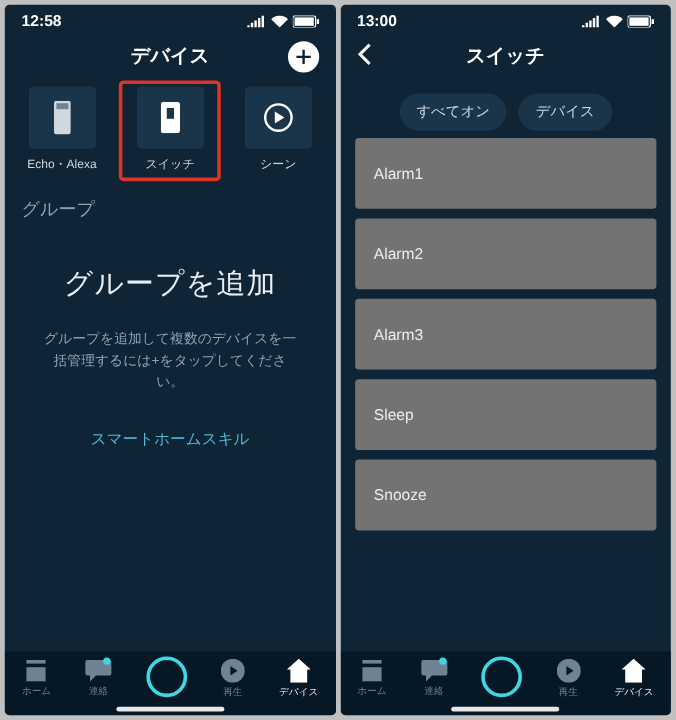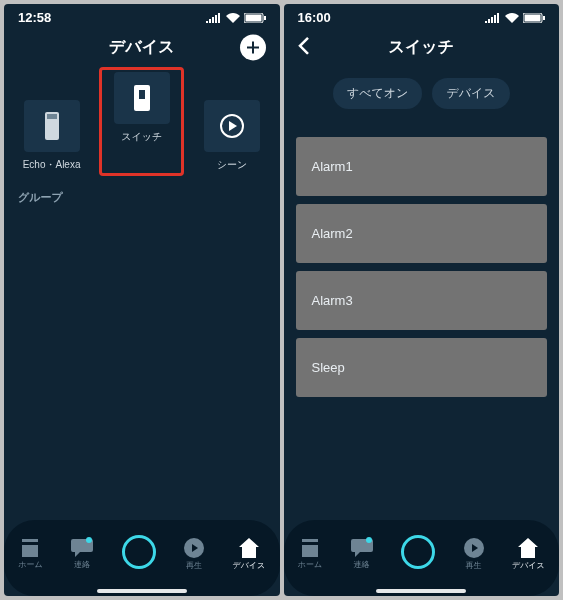--- a/index.html
+++ b/index.html
@@ -55,69 +55,67 @@
     display: flex;
     gap: 8px;
     padding: 0 8px 10px;
   }
   .cat {
     flex: 1;
     display: flex;
     flex-direction: column;
     align-items: center;
     gap: 6px;
-    margin-top: 28px;
   }
   .cat-tile {
     width: 56px; height: 52px;
     background: #1a3449;
     border-radius: 4px;
     display: flex; align-items: center; justify-content: center;
   }
   .cat-label { font-size: 10px; color: #cfd8df; }
   .cat.highlight { border: 3px solid #e03328; border-radius: 4px; padding: 2px 0 4px; margin:-5px 0 -4px; }
   
-  .section-label { font-size: 11px; color: #8ea3b2; padding: 8px 14px; font-weight: bold; }
+  .section-label { font-size: 15px; color: #8ea3b2; padding: 8px 14px; }
   .center-block {
     flex: 1;
     display: flex;
     flex-direction: column;
     align-items: center;
     justify-content: flex-start;
     padding: 28px 30px 0;
     text-align: center;
   }
   .big { font-size: 24px; line-height: 1.4; color: #e9eef2; font-weight: 300; letter-spacing: 1px;}
   .sub { font-size: 11.5px; color: #8ea3b2; margin-top: 20px; line-height: 1.6; }
   .link { font-size: 13px; color: #4fb8d8; margin-top: 28px; }
   
   .pill-row {
-    display: flex; gap: 10px; justify-content: center; padding: 6px 0 28px;
+    display: flex; gap: 10px; justify-content: center; padding: 6px 0 6px;
   }
   .pill {
     background: #1a3449; border-radius: 16px; padding: 7px 14px;
     font-size: 12px; color: #cfd8df;
   }
   
   .list { padding: 0 12px; display: flex; flex-direction: column; gap: 8px; }
   .row {
     background: #737373; border-radius: 3px;
     padding: 22px 16px; font-size: 13px; color: #e9eef2;
   }
   
   .tabbar {
     margin-top: auto;
     background: #061826;
-    height: 76px;
+    height: 53px;
     display: flex;
     align-items: center;
     justify-content: space-around;
     padding-bottom: 8px;
     position: relative;
-    border-radius: 31px;
   }
   .tab {
     display: flex; flex-direction: column; align-items: center; gap: 2px;
     color: #6e8494;
   }
   .tab.active { color: #e9eef2; }
   .tab-label { font-size: 8px; }
   .alexa-ring {
     width: 34px; height: 34px; border-radius: 50%;
     border: 3px solid #3dd8e8; position: relative; top: -2px;
@@ -186,20 +184,25 @@
             <circle cx="13" cy="13" r="11" fill="none" stroke="#fff" stroke-width="2"></circle>
             <path d="M10 8l8 5-8 5z" fill="#fff"></path>
           </svg>
         </div>
       <span class="cat-label">シーン</span>
     </div>
   </div>
 
   <div class="section-label">グループ</div>
 
+  <div class="center-block">
+    <div class="big">グループを追加</div>
+    <div class="sub">グループを追加して複数のデバイスを一括管理するには+をタップしてください。</div>
+    <div class="link">スマートホームスキル</div>
+  </div>
 
   <div class="tabbar">
     <div class="tab">
       <svg width="22" height="18" viewBox="0 0 22 18">
           <rect x="3" y="6" width="16" height="12" fill="#6e8494"></rect>
           <rect x="3" y="0" width="16" height="3" fill="#6e8494"></rect>
         </svg>
       <span class="tab-label">ホーム</span>
     </div>
     <div class="tab" style="position:relative">
@@ -224,21 +227,21 @@
           <path fill="#fff" d="M10 0l10 9h-3v11H3V9H0z"></path>
         </svg>
       <span class="tab-label">デバイス</span>
     </div>
     <div class="home-indicator"></div>
   </div>
 </div>
 
 <div class="phone">
   <div class="status-bar">
-    <span>16:00</span>
+    <span>13:00</span>
     <div class="status-icons">
       <svg width="16" height="10" viewBox="0 0 16 10">
           <path fill="#fff" d="M0 8h2v2H0zM3 6h2v4H3zM6 4h2v6H6zM9 2h2v8H9zM12 0h2v10h-2z"></path>
         </svg>
       <svg width="14" height="10" viewBox="0 0 14 10">
           <path fill="#fff" d="M7 10L0 3C4 -1 10 -1 14 3z"></path>
         </svg>
       <svg width="22" height="10" viewBox="0 0 22 10">
           <rect x="0" y="0" width="19" height="10" rx="2" fill="none" stroke="#fff"></rect>
           <rect x="1.5" y="1.5" width="16" height="7" fill="#fff"></rect>
@@ -259,20 +262,21 @@
   <div class="pill-row">
     <div class="pill">すべてオン</div>
     <div class="pill">デバイス</div>
   </div>
 
   <div class="list">
     <div class="row">Alarm1</div>
     <div class="row">Alarm2</div>
     <div class="row">Alarm3</div>
     <div class="row">Sleep</div>
+    <div class="row">Snooze</div>
   </div>
 
   <div class="tabbar">
     <div class="tab">
       <svg width="22" height="18" viewBox="0 0 22 18">
           <rect x="3" y="6" width="16" height="12" fill="#6e8494"></rect>
           <rect x="3" y="0" width="16" height="3" fill="#6e8494"></rect>
         </svg>
       <span class="tab-label">ホーム</span>
     </div>

